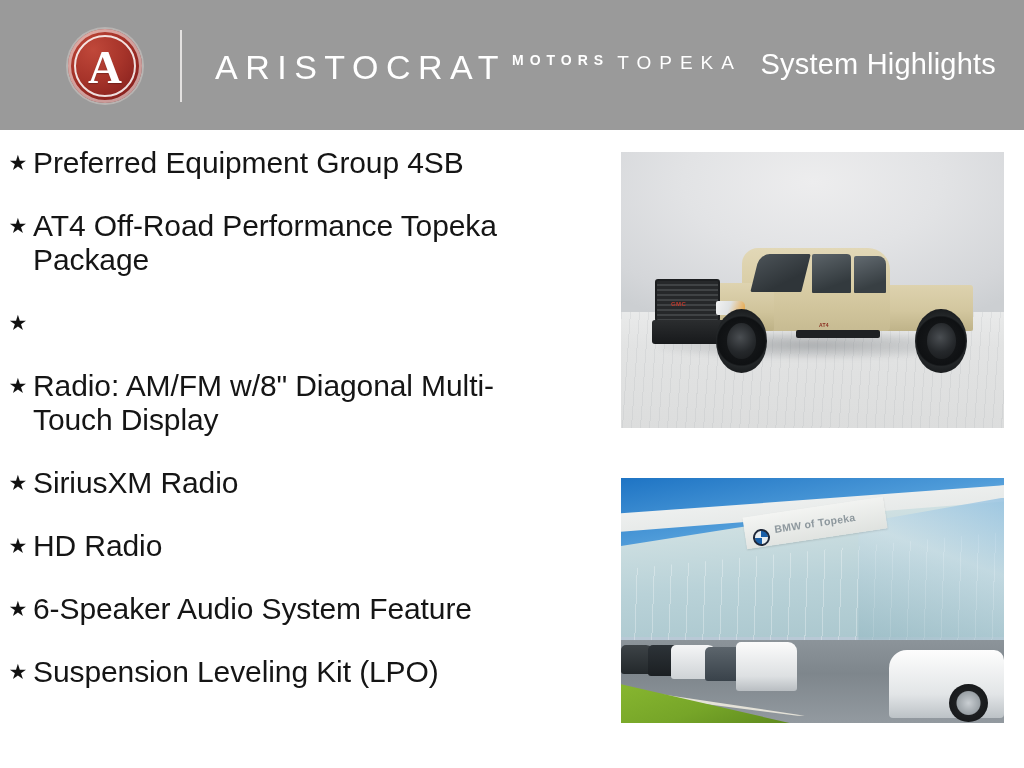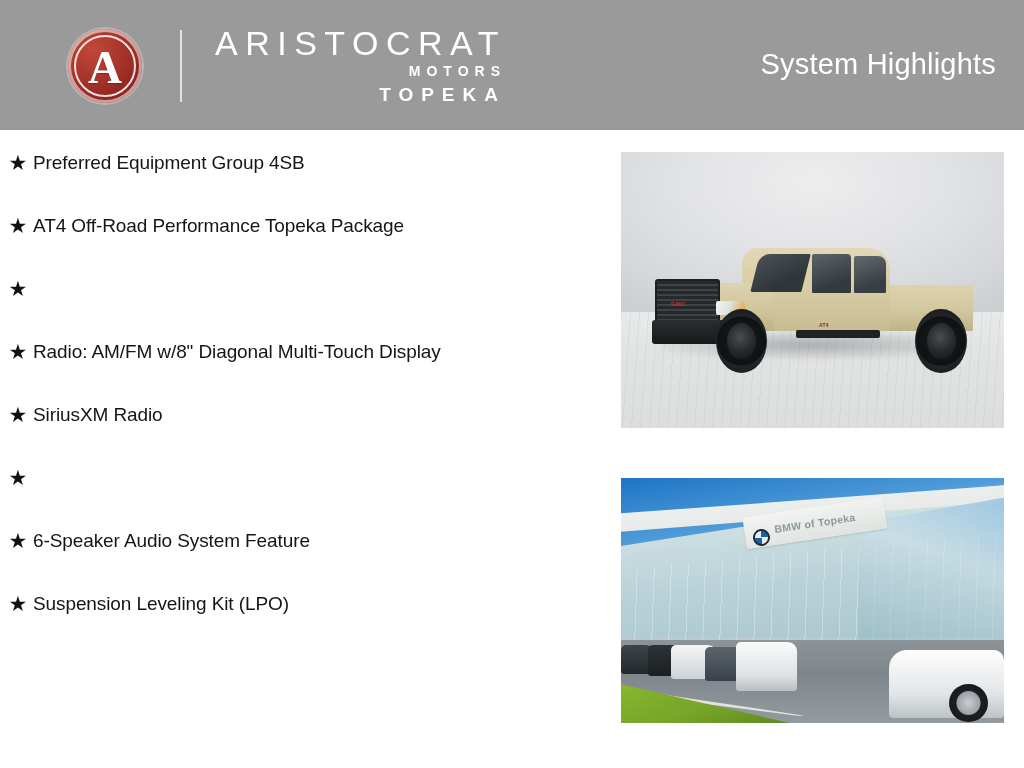--- a/index.html
+++ b/index.html
@@ -65,22 +65,21 @@
   }
   .brand-divider {
     width: 2px;
     height: 72px;
     background: #e9e7e6;
     margin: 0 26px 0 38px;
     opacity: 0.92;
   }
   .brand-words {
     display: flex;
-    flex-direction: column;
-    align-items: flex-end;
+    align-items: flex-start;
     justify-content: center;
     padding-top: 2px;
   }
   .brand-name {
     font-family: "Liberation Sans", sans-serif;
     font-size: 34px;
     letter-spacing: 7.5px;
     color: #ffffff;
     font-weight: 400;
     line-height: 1.02;
@@ -93,21 +92,21 @@
     color: #ffffff;
     font-weight: 700;
     line-height: 1.5;
     padding-left: 6px;
   }
   .brand-city {
     font-family: "Liberation Sans", sans-serif;
     font-size: 19px;
     letter-spacing: 8px;
     color: #ffffff;
-    font-weight: 700;
+    font-weight: 400;
     line-height: 1.35;
     padding-left: 8px;
   }
   .header-title {
     position: absolute;
     right: 28px;
     top: 48px;
     font-size: 29px;
     color: #ffffff;
     font-weight: 400;
@@ -136,21 +135,21 @@
     flex: 0 0 auto;
     width: 30px;
     font-size: 21px;
     line-height: 34px;
     color: #111111;
     text-align: center;
     padding-left: 3px;
   }
   .highlight-text {
     flex: 1 1 auto;
-    font-size: 19px;
+    font-size: 30px;
     line-height: 34px;
     color: #151515;
     font-weight: 400;
     letter-spacing: -0.1px;
     max-width: 520px;
   }
 
   
   .photo {
     position: absolute;
@@ -397,20 +396,21 @@
     <li class="highlight-item">
       <span class="bullet-star">★</span>
       <span class="highlight-text">Radio: AM/FM w/8" Diagonal Multi-Touch Display</span>
     </li>
     <li class="highlight-item">
       <span class="bullet-star">★</span>
       <span class="highlight-text">SiriusXM Radio</span>
     </li>
     <li class="highlight-item">
       <span class="bullet-star">★</span>
+      <span class="highlight-text">HD Radio</span>
     </li>
     <li class="highlight-item">
       <span class="bullet-star">★</span>
       <span class="highlight-text">6-Speaker Audio System Feature</span>
     </li>
     <li class="highlight-item">
       <span class="bullet-star">★</span>
       <span class="highlight-text">Suspension Leveling Kit (LPO)</span>
     </li>
   </ul>

